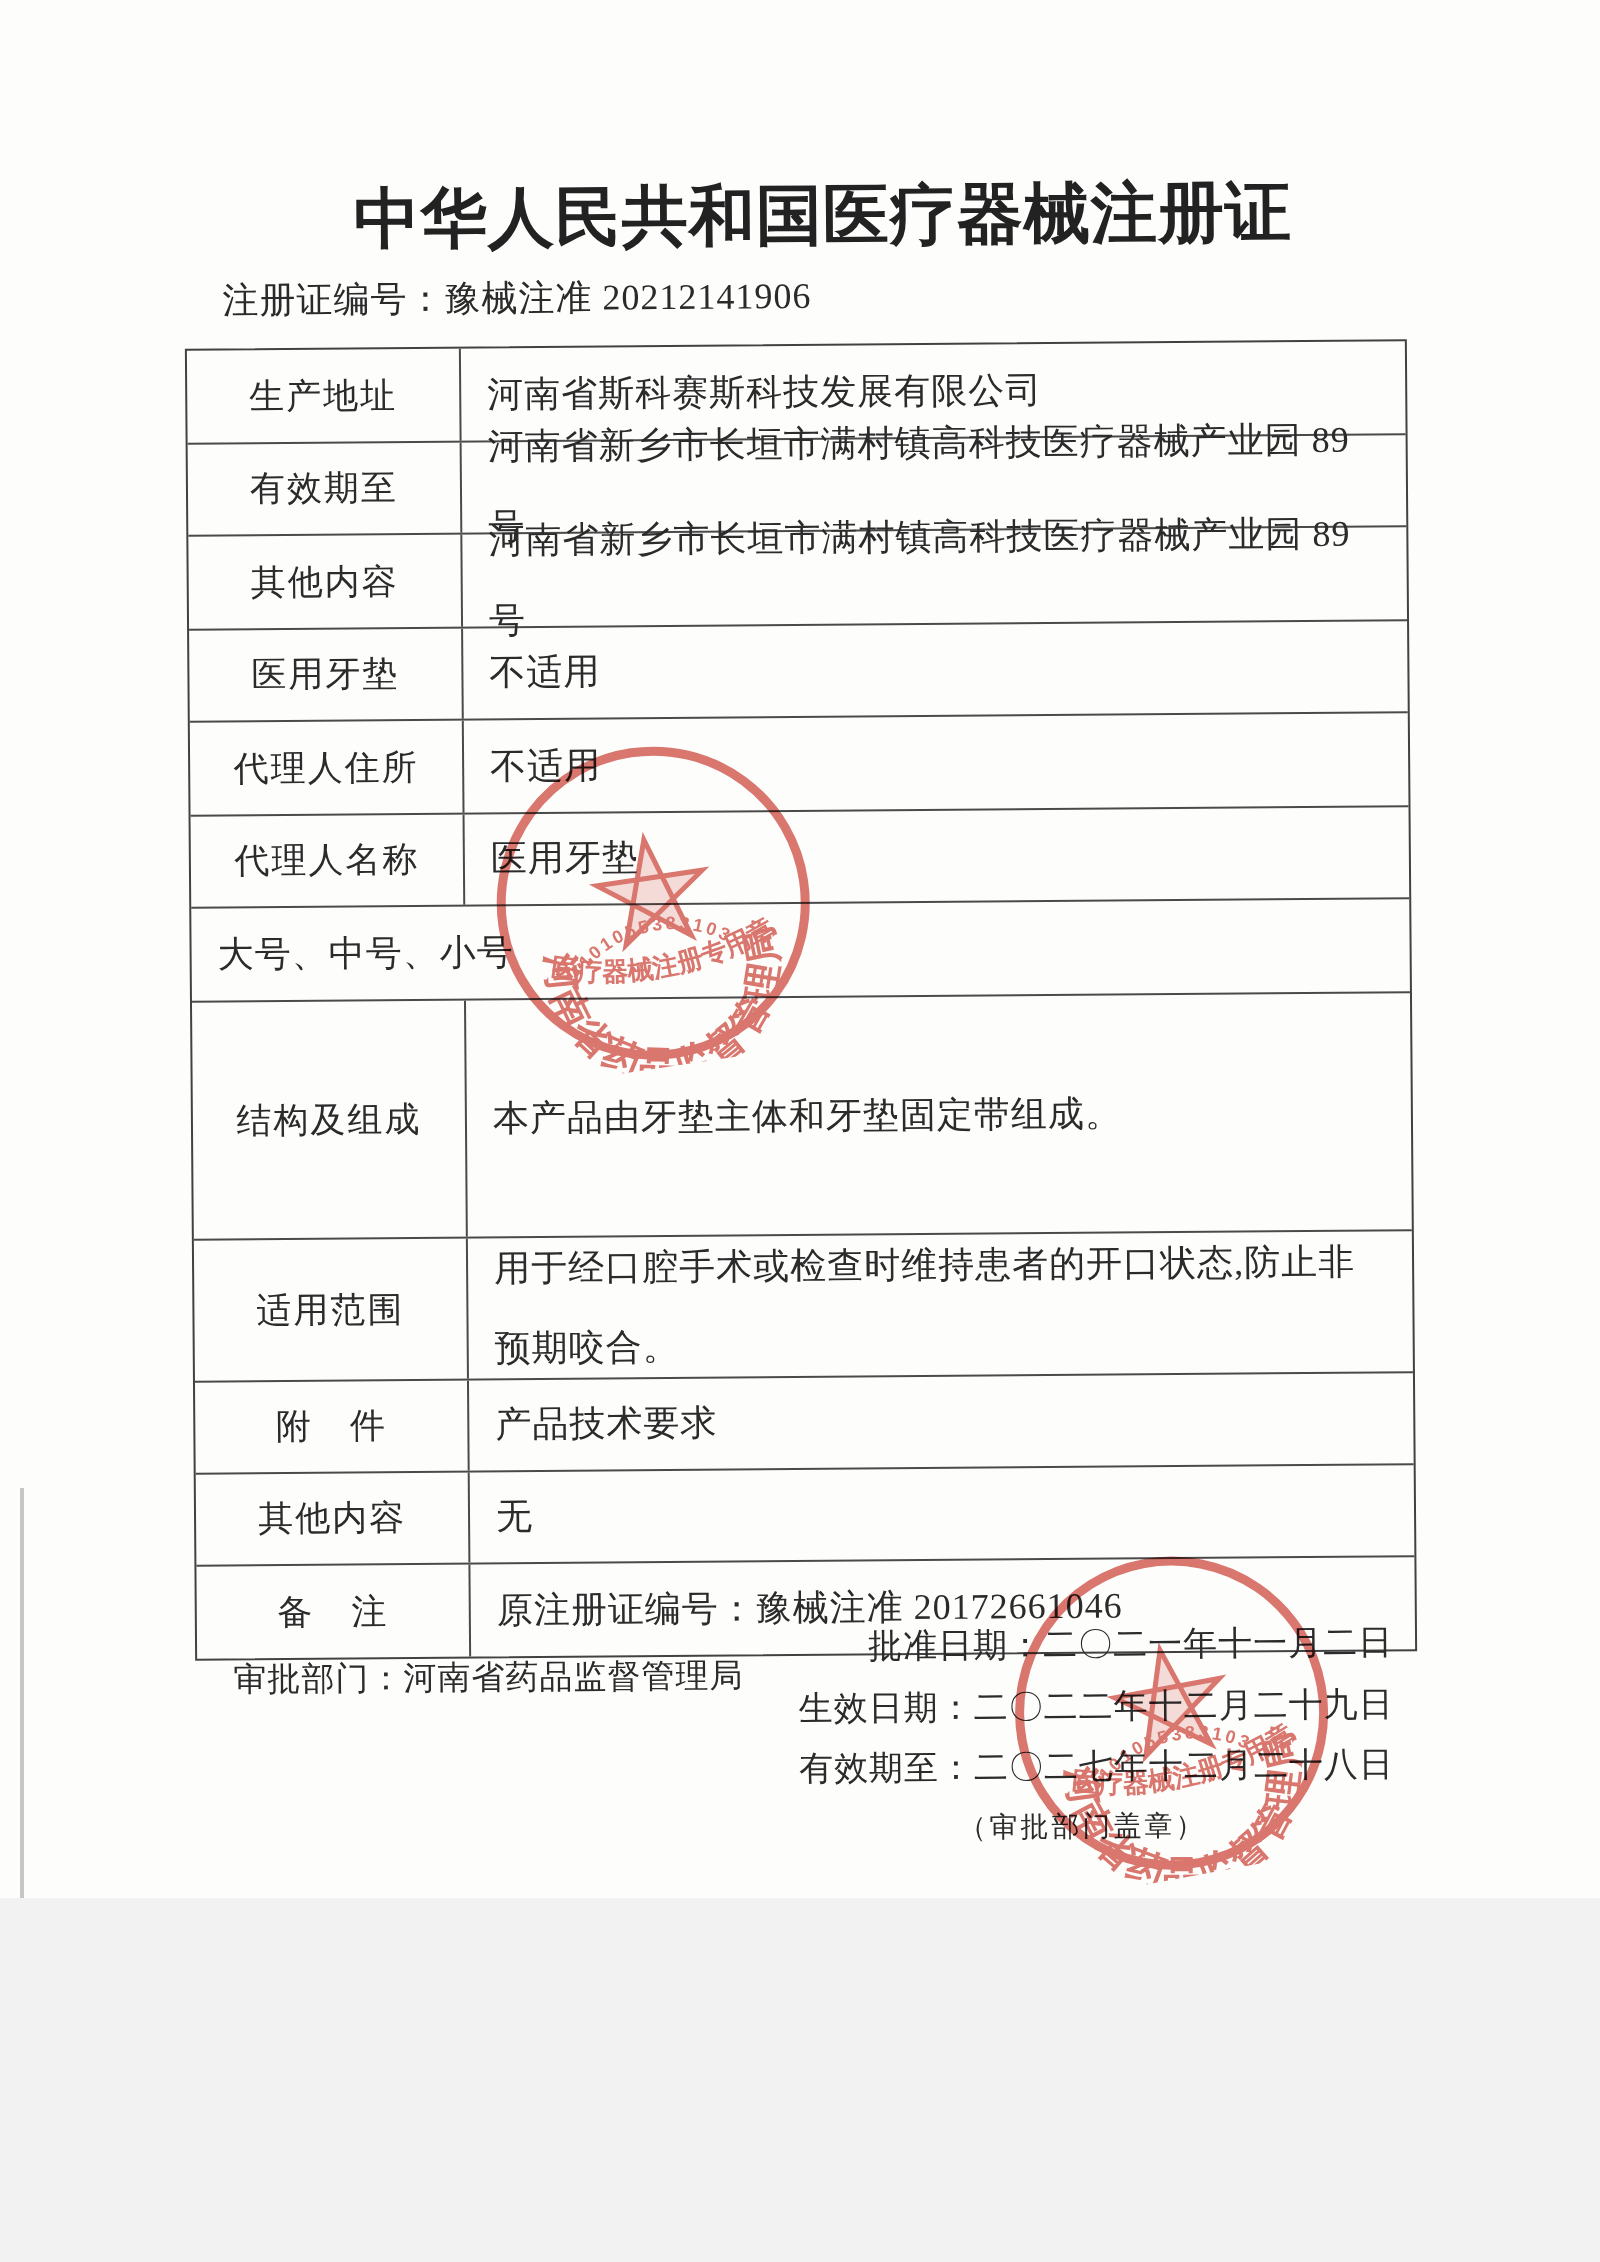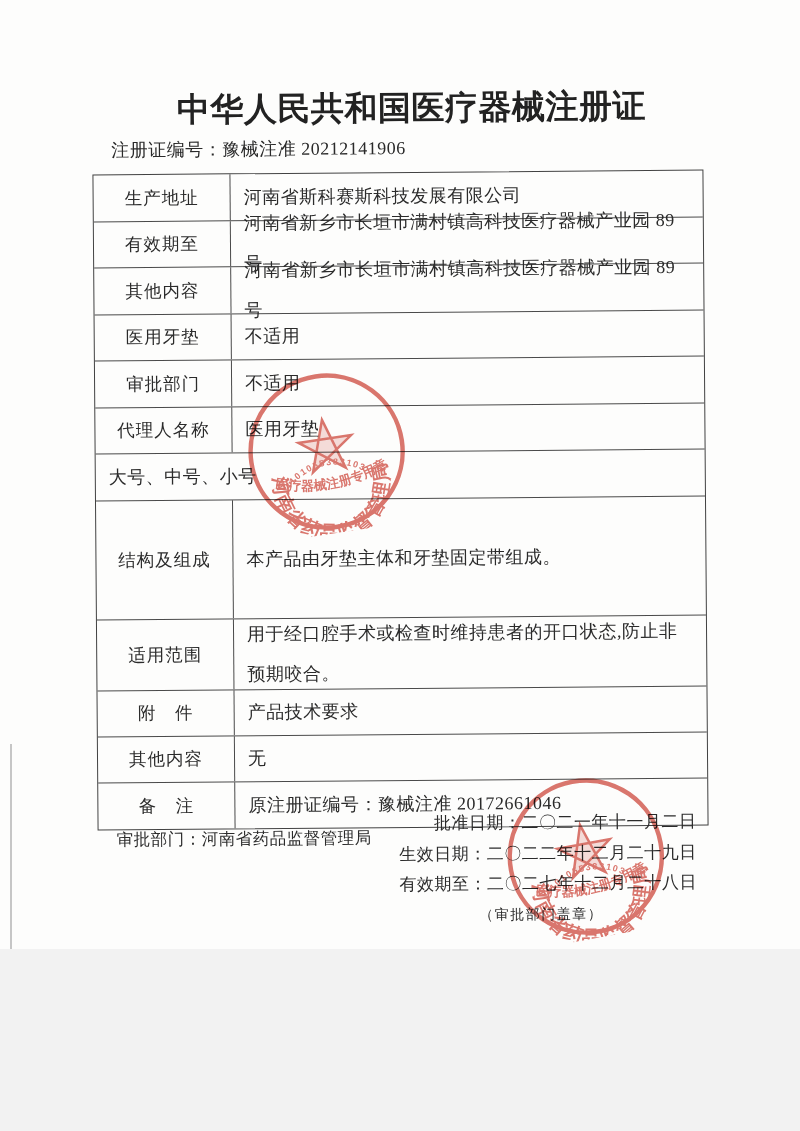--- a/index.html
+++ b/index.html
@@ -109,21 +109,21 @@
       </div>
       <div class="trow">
         <div class="tlabel">其他内容</div>
         <div class="tvalue">河南省新乡市长垣市满村镇高科技医疗器械产业园 89 号</div>
       </div>
       <div class="trow">
         <div class="tlabel">医用牙垫</div>
         <div class="tvalue">不适用</div>
       </div>
       <div class="trow">
-        <div class="tlabel">审批部门</div>
+        <div class="tlabel">代理人住所</div>
         <div class="tvalue">不适用</div>
       </div>
       <div class="trow">
         <div class="tlabel">代理人名称</div>
         <div class="tvalue">医用牙垫</div>
       </div>
       <div class="trow">
         <div class="tvalue">大号、中号、小号</div>
       </div>
       <div class="trow tall">

